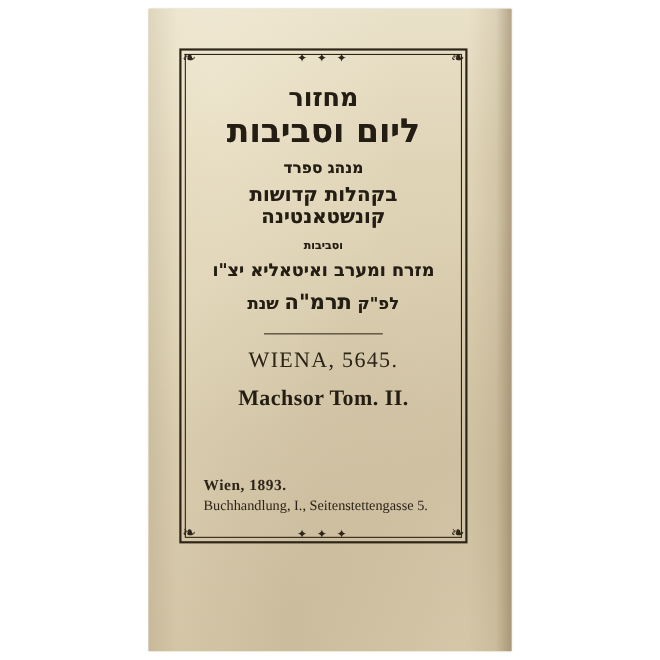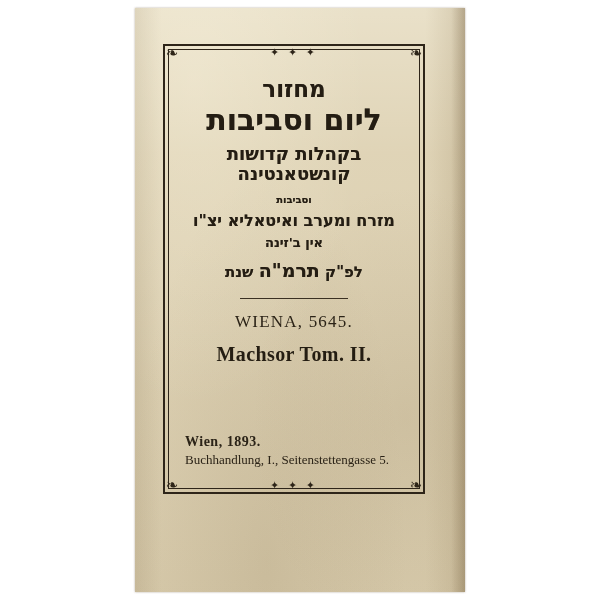--- a/index.html
+++ b/index.html
@@ -136,21 +136,21 @@
 
   .rule {
     width: 108px;
     height: 0;
     border-top: 1px solid #3a3022;
     margin: 16px auto 0 auto;
   }
 
   .l-wiena {
     font-family: "Liberation Serif", serif;
-    font-size: 17px;
+    font-size: 20px;
     letter-spacing: 1.2px;
     margin-top: 13px;
     color: #2b2317;
   }
   .l-machsor {
     font-family: "Liberation Serif", serif;
     font-weight: bold;
     font-size: 20px;
     letter-spacing: 0.4px;
     margin-top: 11px;
@@ -198,24 +198,24 @@
       <div class="corner bl">❧</div>
       <div class="corner br">❧</div>
 
       <div class="top-orn">✦ ✦ ✦</div>
       <div class="bottom-orn">✦ ✦ ✦</div>
 
       <div class="content">
 
         <div class="heb l-mahzor">מחזור</div>
         <div class="heb l-title">ליום וסביבות</div>
+        <div class="heb l-minhag">מנהג ספרד</div>
         <div class="heb l-kehilot">בקהלות קדושות קונשטאנטינה</div>
         <div class="heb l-small">וסביבות</div>
         <div class="heb l-mizrach">מזרח ומערב ואיטאליא יצ"ו</div>
-        <div class="heb l-yid2">אין ב'זינה</div>
 
         <div class="heb l-year">
           <span>לפ"ק</span>
           <span class="big">תרמ"ה</span>
           <span>שנת</span>
         </div>
 
         <div class="rule"></div>
 
         <div class="l-wiena">WIENA, 5645.</div>

